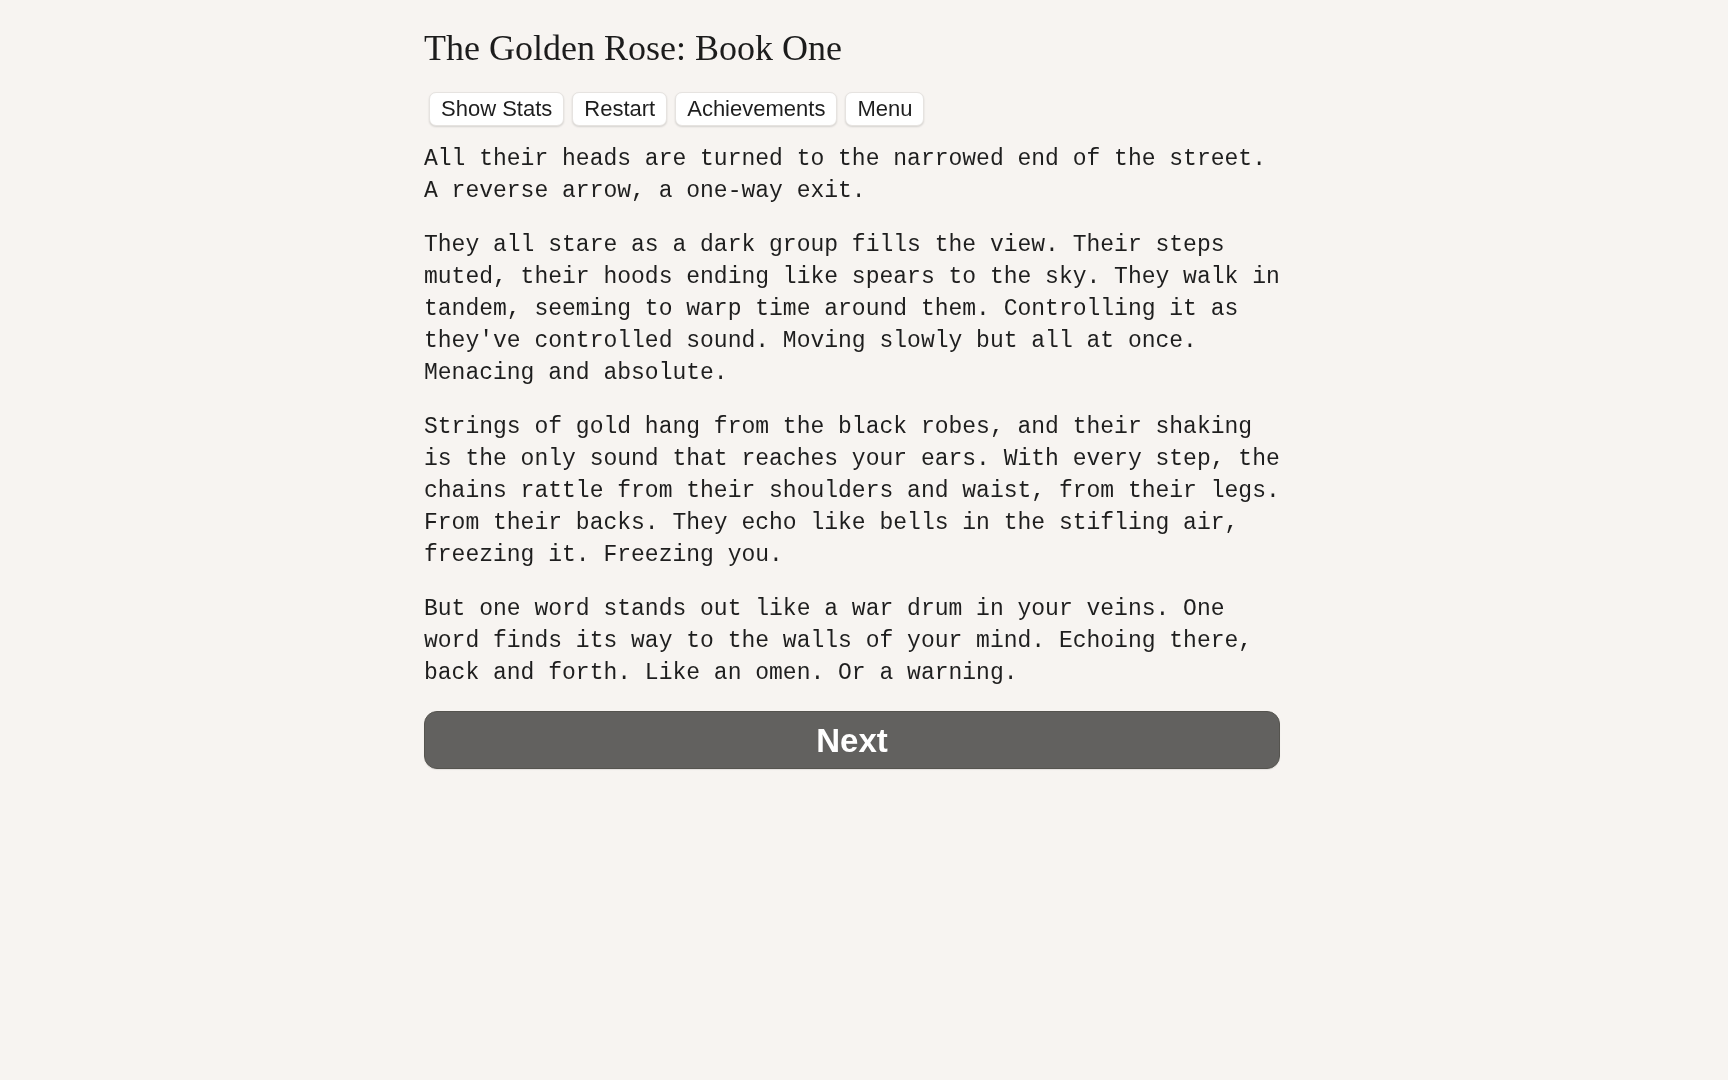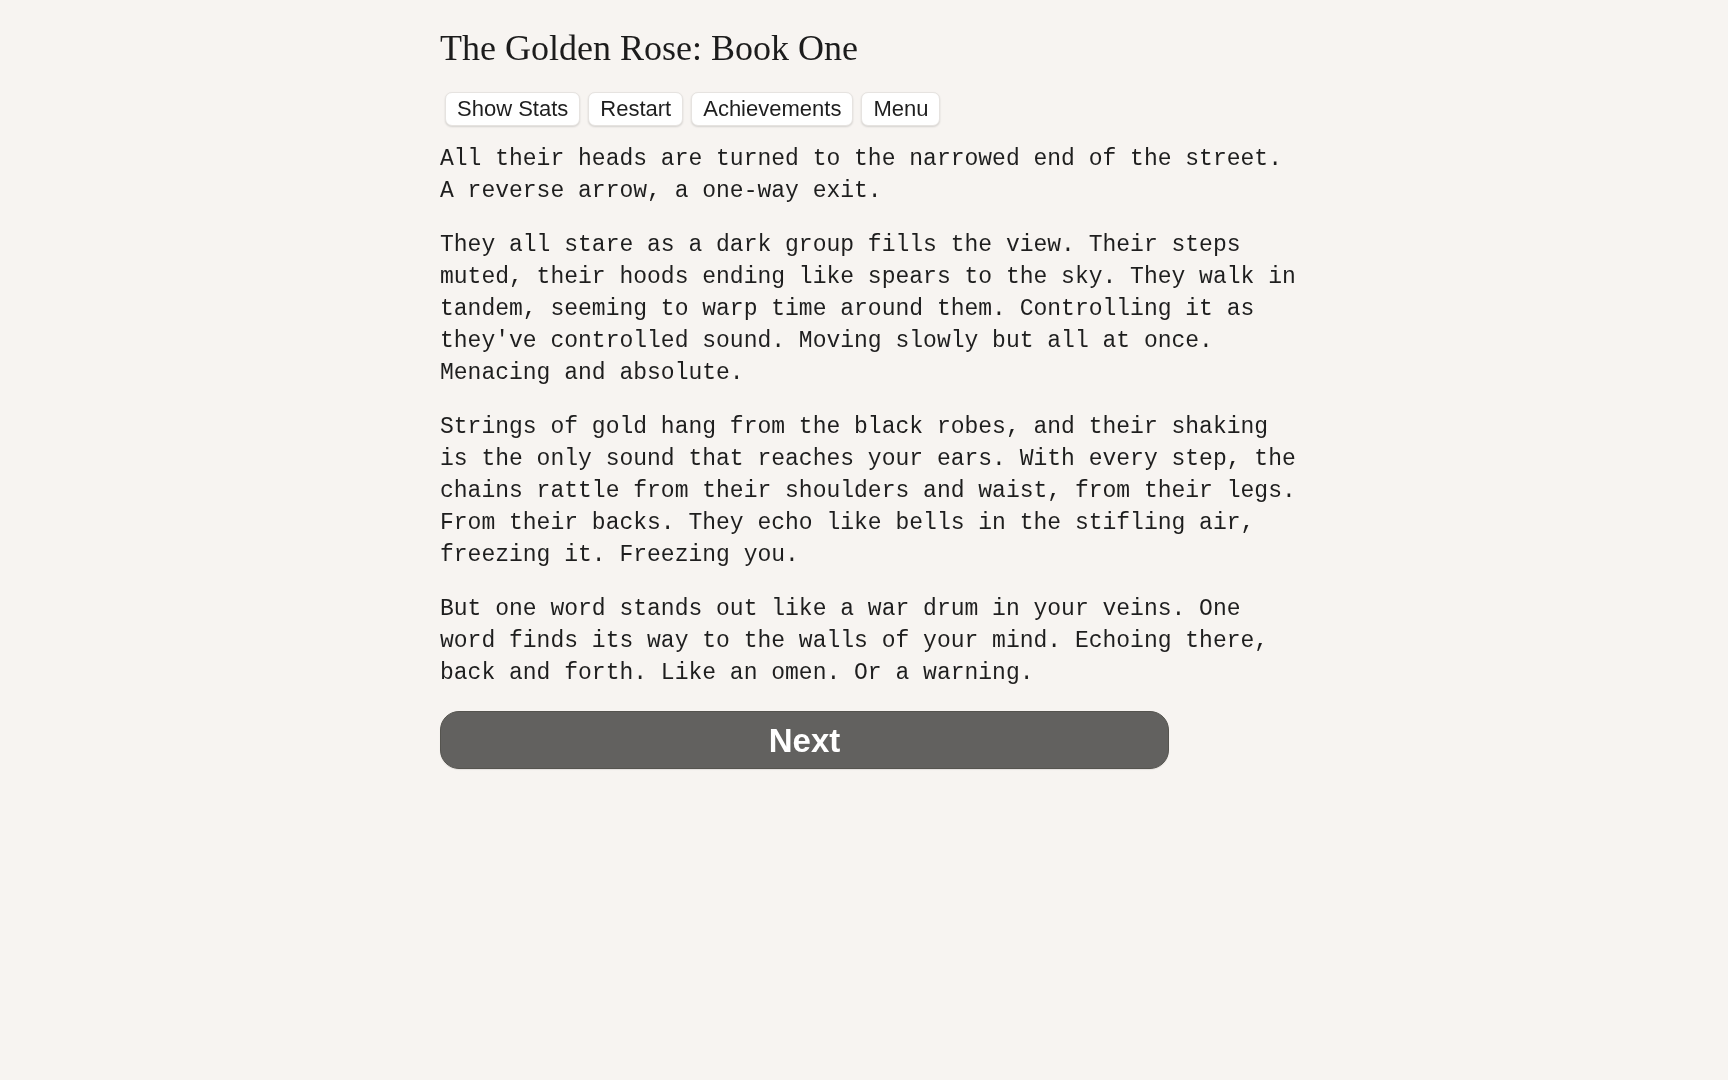--- a/index.html
+++ b/index.html
@@ -9,21 +9,21 @@
       height: 1080px;
       background: #f7f4f1;
       overflow: hidden;
     }
     body {
       color: #1e1e1e;
       font-family: "DejaVu Serif", "Liberation Serif", serif;
     }
     .container {
       position: absolute;
-      left: 440px;
+      left: 424px;
       top: 0;
       width: 856px;
     }
     .title {
       margin: 0;
       padding-top: 26px;
       font-family: "Liberation Serif", "DejaVu Serif", serif;
       font-weight: normal;
       font-size: 36px;
       line-height: 44px;
@@ -68,27 +68,27 @@
       color: #1e1e1e;
     }
     .story p {
       margin: 0 0 22px 0;
     }
     .story p.italic {
       font-style: italic;
     }
     .next-btn {
       display: block;
-      width: 729px;
+      width: 856px;
       height: 58px;
       margin-top: 9px;
       background: #62615f;
       color: #ffffff;
       border: 1px solid #55544f;
-      border-radius: 19px;
+      border-radius: 13px;
       font-family: "Liberation Sans", "DejaVu Sans", sans-serif;
       font-weight: bold;
       font-size: 33px;
       line-height: 56px;
       text-align: center;
       cursor: pointer;
       box-sizing: border-box;
       box-shadow: 0 1px 1px rgba(0,0,0,0.08);
     }
   </style>

